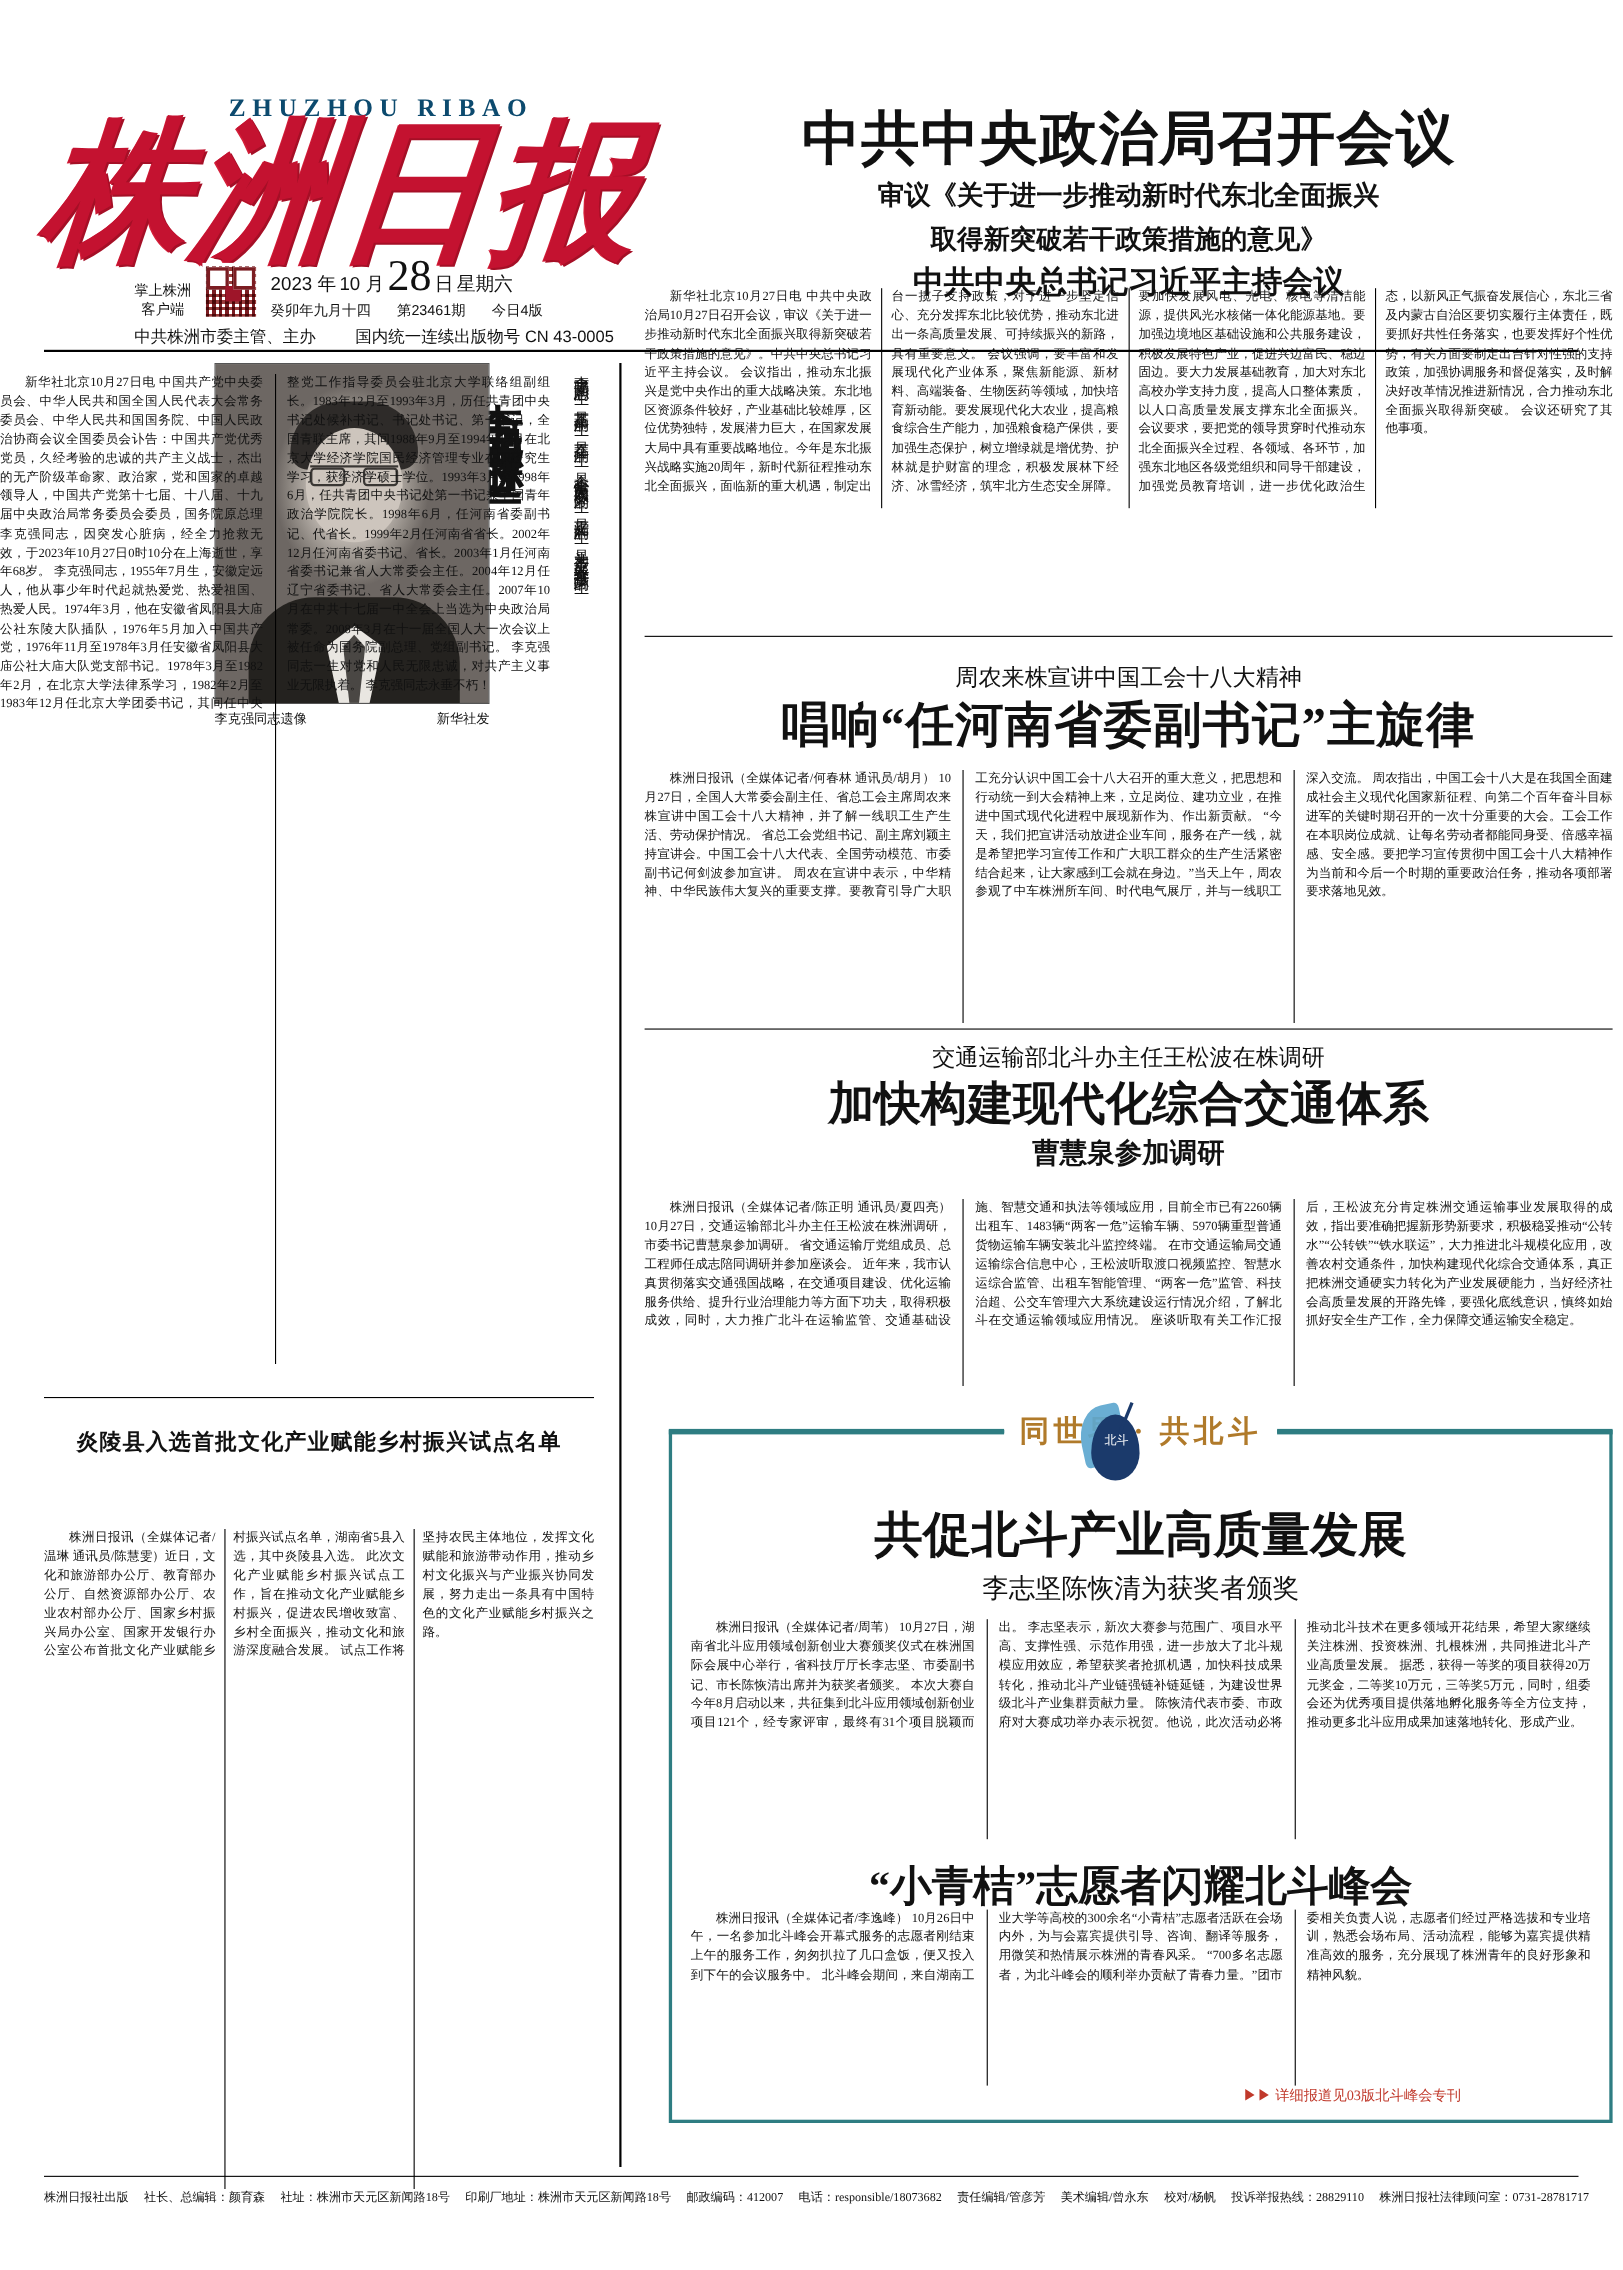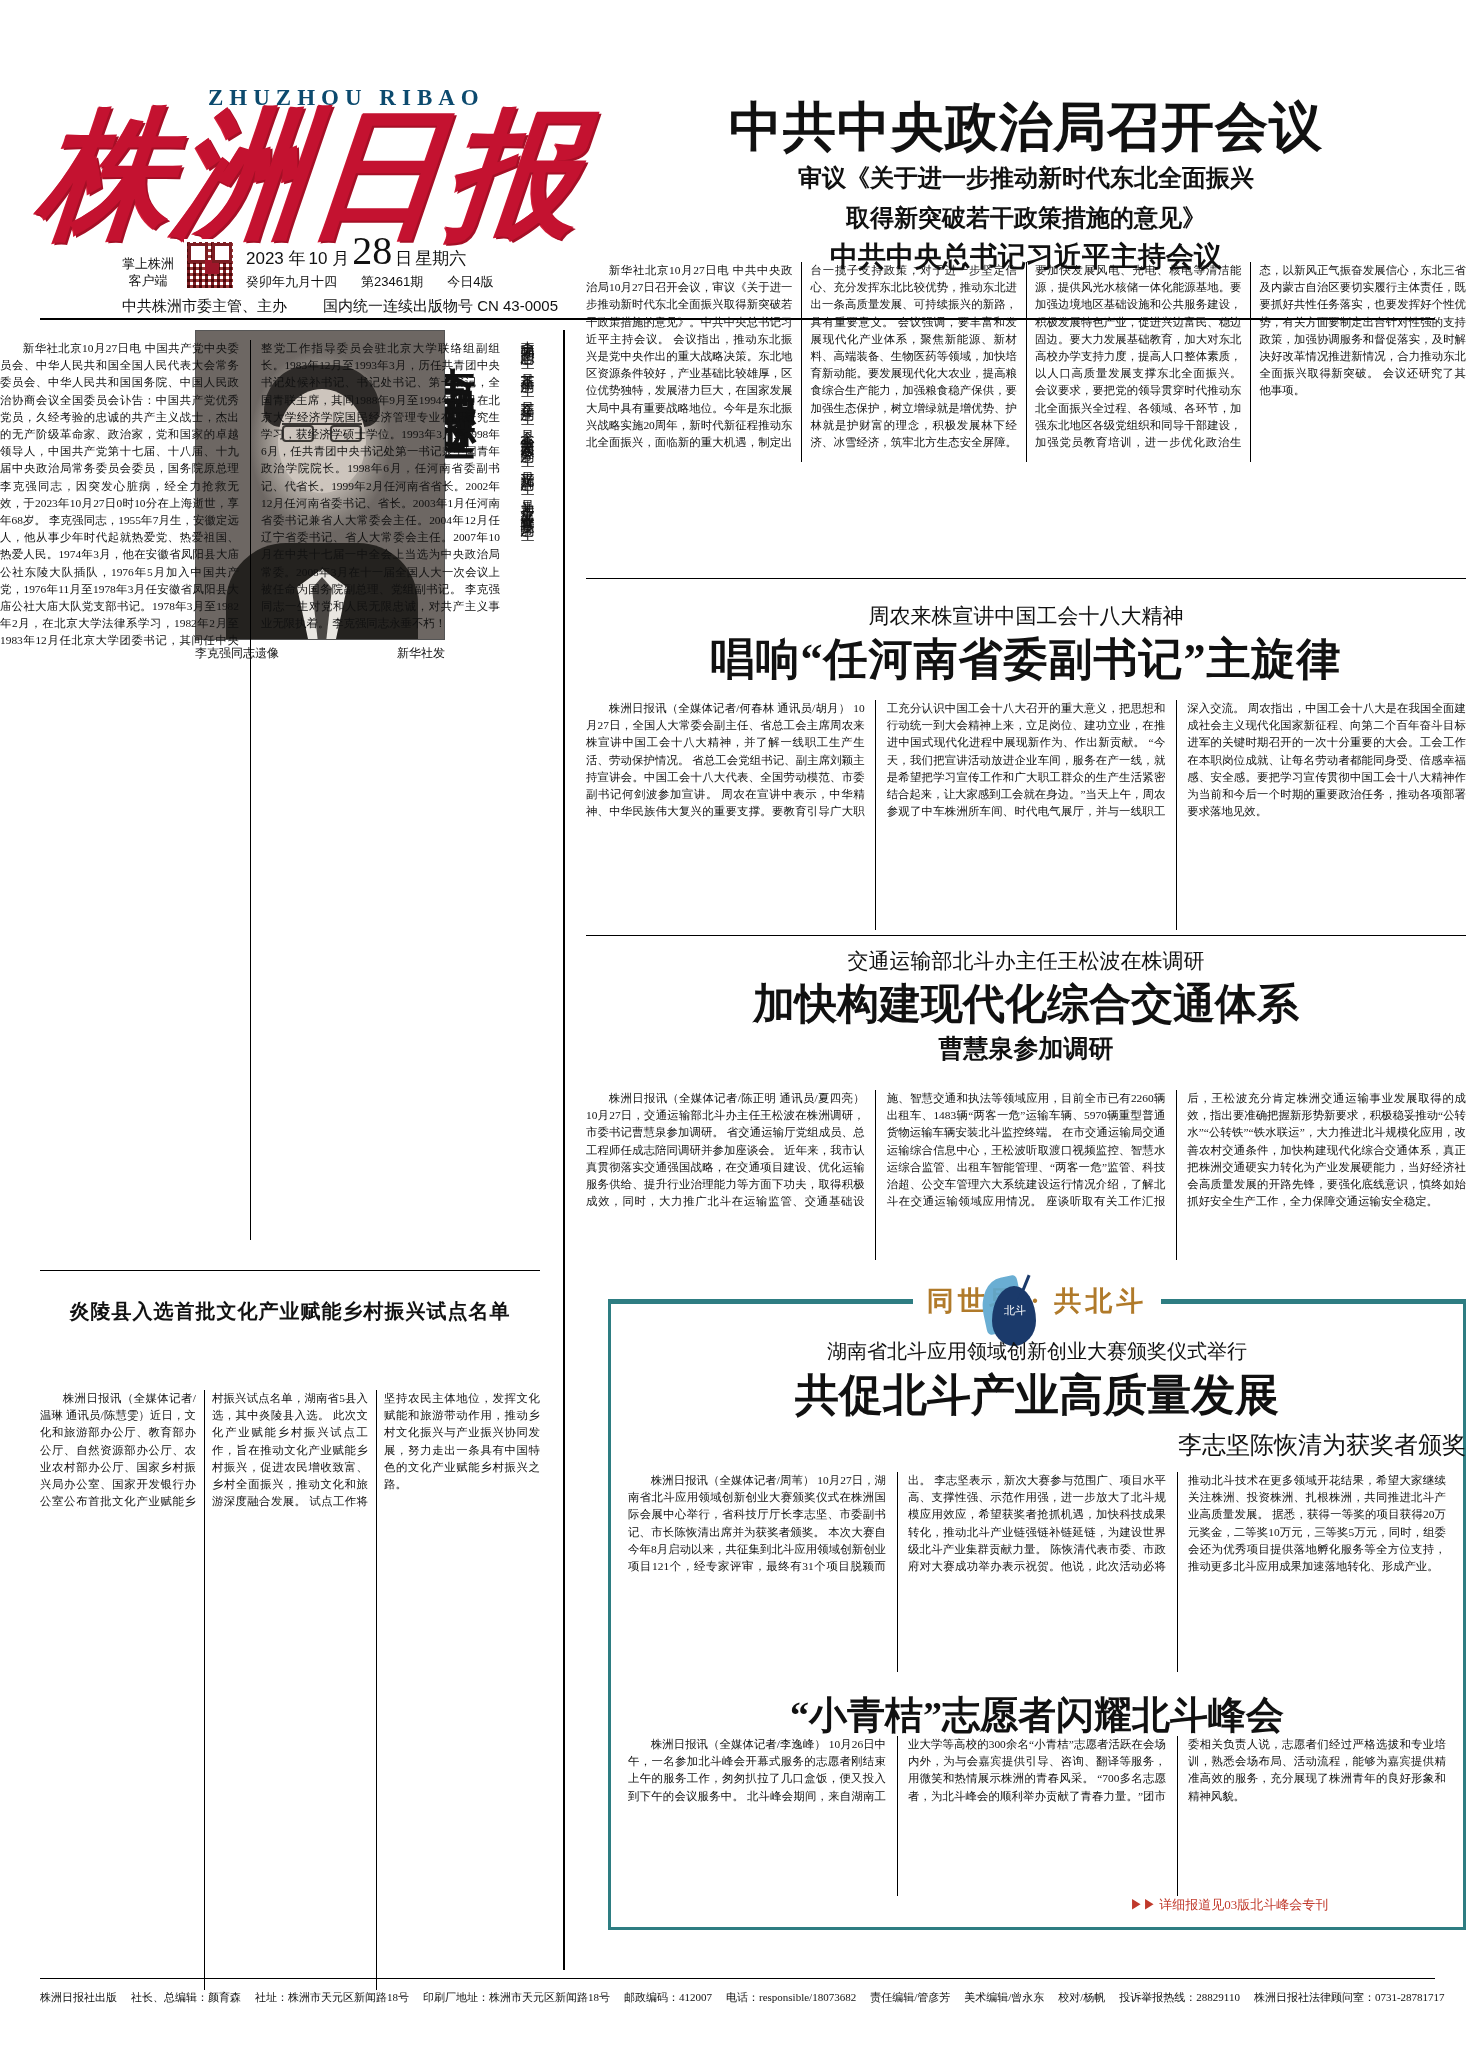--- a/index.html
+++ b/index.html
@@ -142,21 +142,21 @@
   .bd-banner .strip { height: 5px; background: #2e7d82; flex: 1; }
   .bd-title { font-family: "Liberation Serif", serif; font-weight: 700; font-size: 27px; color: #b07a2a; letter-spacing: 4px; padding: 0 14px; background: #fff; white-space: nowrap; }
   .bd-logo { position: absolute; left: 982px; top: 1274px; width: 62px; height: 86px; }
   .bd-logo .drop { position: absolute; left: 10px; top: 12px; width: 44px; height: 60px; border-radius: 50% 50% 50% 50%/58% 58% 42% 42%; background: #1b3a6b; }
   .bd-logo .wing { position: absolute; left: 0px; top: 4px; width: 40px; height: 54px; border-radius: 60% 10% 60% 10%; background: #5da7cf; opacity: .92; transform: rotate(-12deg); }
   .bd-logo .needle { position: absolute; left: 40px; top: 0; width: 3px; height: 30px; background: #1b3a6b; transform: rotate(22deg); }
   .bd-logo .txt { position: absolute; left: 22px; top: 30px; color: #fff; font-size: 11px; line-height: 12px; font-family: "Liberation Serif", serif; }
 
   .bd-kicker { position: absolute; left: 608px; top: 1336px; width: 858px; text-align: center; font-family: "Liberation Serif", serif; font-size: 20px; line-height: 30px; }
   .bd-head { position: absolute; left: 608px; top: 1368px; width: 858px; text-align: center; font-family: "Liberation Serif", serif; font-weight: 700; font-size: 44px; line-height: 56px; }
-  .bd-sub { position: absolute; left: 608px; top: 1428px; width: 858px; text-align: right; font-family: "Liberation Serif", serif; font-size: 24px; line-height: 34px; }
+  .bd-sub { position: absolute; left: 608px; top: 1428px; width: 858px; text-align: center; font-family: "Liberation Serif", serif; font-size: 24px; line-height: 34px; }
   .bd-cols { position: absolute; left: 628px; top: 1472px; width: 818px; height: 200px; column-count: 3; column-gap: 22px; }
 
   .bd-head2 { position: absolute; left: 608px; top: 1690px; width: 858px; text-align: center; font-family: "Liberation Serif", serif; font-weight: 700; font-size: 38px; line-height: 50px; }
   .bd-cols2 { position: absolute; left: 628px; top: 1736px; width: 818px; height: 160px; column-count: 3; column-gap: 22px; }
   .bd-more { position: absolute; left: 1130px; top: 1896px; font-family: "Liberation Serif", serif; font-size: 13px; color: #c0392b; }
 
   
   .footer { position: absolute; left: 40px; top: 1990px; width: 1395px; font-family: "Liberation Serif", serif; font-size: 11px; display: flex; gap: 14px; justify-content: space-between; white-space: nowrap; align-items: center; }
   .foot-rule { position: absolute; left: 40px; top: 1978px; width: 1395px; height: 1px; background: #000; }
 </style>
@@ -279,21 +279,20 @@
     <div class="bd-title">同世界 · 共北斗</div>
     <div class="strip"></div>
   </div>
   <div class="bd-logo">
     <div class="wing"></div>
       <div class="drop"></div>
       <div class="needle"></div>
     <div class="txt">北斗</div>
   </div>
 
-  <div class="bd-kicker">湖南省北斗应用领域创新创业大赛颁奖仪式举行</div>
   <div class="bd-head">共促北斗产业高质量发展</div>
   <div class="bd-sub">李志坚陈恢清为获奖者颁奖</div>
   <div class="bd-cols body-cols">株洲日报讯（全媒体记者/周苇） 10月27日，湖南省北斗应用领域创新创业大赛颁奖仪式在株洲国际会展中心举行，省科技厅厅长李志坚、市委副书记、市长陈恢清出席并为获奖者颁奖。
 本次大赛自今年8月启动以来，共征集到北斗应用领域创新创业项目121个，经专家评审，最终有31个项目脱颖而出。
 李志坚表示，新次大赛参与范围广、项目水平高、支撑性强、示范作用强，进一步放大了北斗规模应用效应，希望获奖者抢抓机遇，加快科技成果转化，推动北斗产业链强链补链延链，为建设世界级北斗产业集群贡献力量。
 陈恢清代表市委、市政府对大赛成功举办表示祝贺。他说，此次活动必将推动北斗技术在更多领域开花结果，希望大家继续关注株洲、投资株洲、扎根株洲，共同推进北斗产业高质量发展。
 据悉，获得一等奖的项目获得20万元奖金，二等奖10万元，三等奖5万元，同时，组委会还为优秀项目提供落地孵化服务等全方位支持，推动更多北斗应用成果加速落地转化、形成产业。</div>
 
   <div class="bd-head2">“小青桔”志愿者闪耀北斗峰会</div>
   <div class="bd-cols2 body-cols">株洲日报讯（全媒体记者/李逸峰） 10月26日中午，一名参加北斗峰会开幕式服务的志愿者刚结束上午的服务工作，匆匆扒拉了几口盒饭，便又投入到下午的会议服务中。

